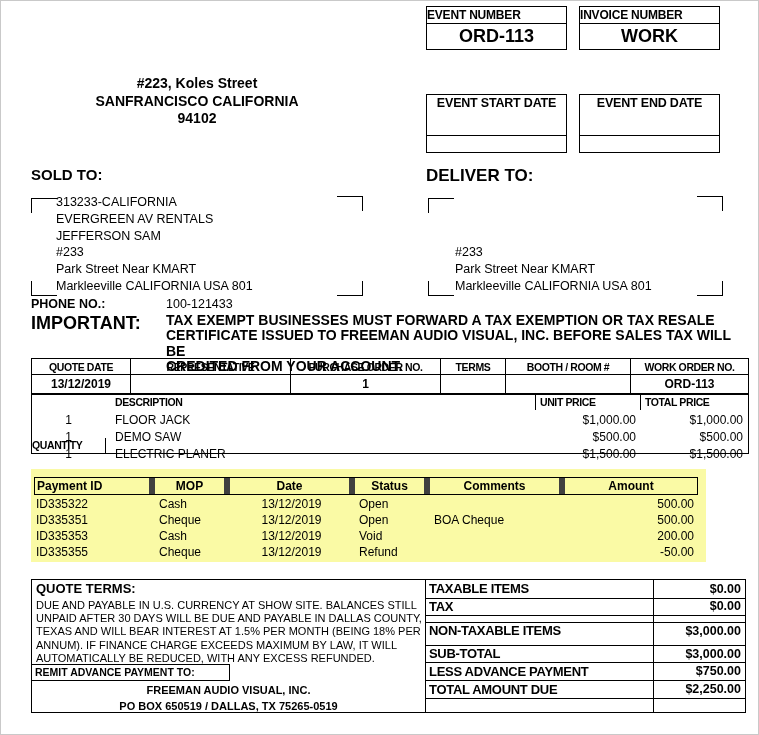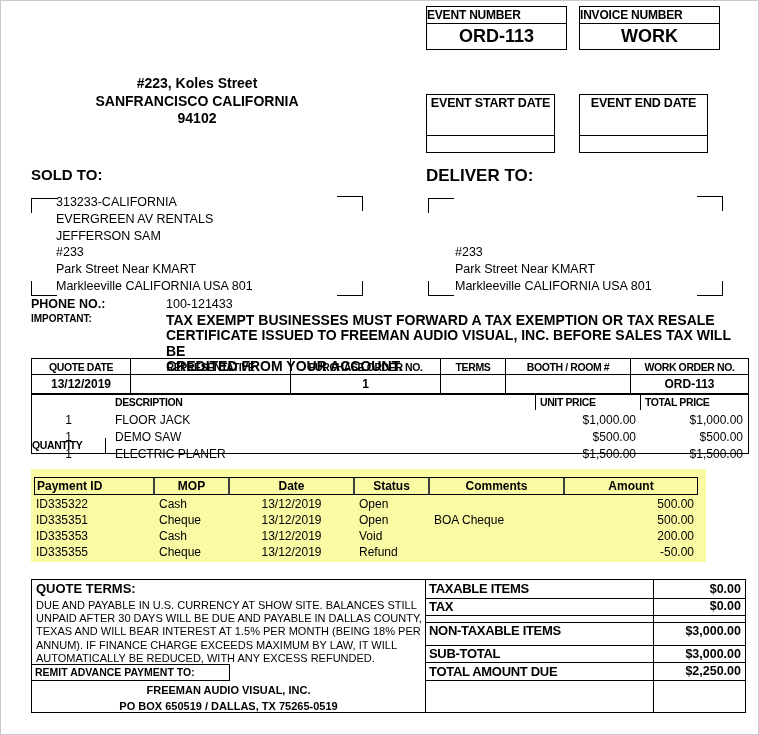--- a/index.html
+++ b/index.html
@@ -8,21 +8,21 @@
           border:1px solid #c9c9c9; overflow:hidden; }
   .abs { position:absolute; }
   .pre { white-space:pre-line; }
   .b { font-weight:bold; }
 
   
   .vbox { border:1px solid #000; width:141px; }
   .vbox .lbl { height:17px; line-height:16px; border-bottom:1px solid #000;
                text-align:left; font-weight:bold; font-size:12px; letter-spacing:-0.2px; }
   .vbox .val { height:25px; line-height:25px; text-align:center; font-weight:bold; font-size:18px; }
-  .dbox { border:1px solid #000; width:129px; height:59px; }
+  .dbox { border:1px solid #000; width:141px; height:59px; }
   .dbox .lbl { height:41px; border-bottom:1px solid #000; text-align:center;
                font-weight:bold; font-size:12.5px; line-height:17px; letter-spacing:-0.2px; }
   .dbox .val { height:16px; }
 
   
   .bk { position:absolute; width:26px; height:15px; }
   .bk.tl { border-top:1px solid #000; border-left:1px solid #000; }
   .bk.tr { border-top:1px solid #000; border-right:1px solid #000; }
   .bk.bl { border-bottom:1px solid #000; border-left:1px solid #000; }
   .bk.br { border-bottom:1px solid #000; border-right:1px solid #000; }
@@ -51,21 +51,21 @@
   .item-row .qty { text-align:center; }
   .item-row .desc { padding-left:9px; }
   .item-row .unit { text-align:right; padding-right:5px; }
   .item-row .total { text-align:right; padding-right:6px; }
 
   
   .pay-block { left:30px; top:468px; width:675px; height:93px; }
   .pay-head { position:absolute; left:3px; top:8px; display:grid;
       grid-template-columns:120px 75px 125px 75px 135px 132px;
       border:1px solid #000; font-weight:bold; font-size:12px; }
-  .pay-head > div { height:16px; line-height:16px; border-right:2px solid #404040; text-align:center; }
+  .pay-head > div { height:16px; line-height:16px; border-right:6px solid #404040; text-align:center; }
   .pay-head > div:last-child { border-right:none; }
   .pay-head > div:first-child { text-align:left; padding-left:2px; }
   .pay-row { position:absolute; left:3px; display:grid;
       grid-template-columns:120px 75px 125px 75px 135px 132px;
       height:16px; line-height:16px; font-size:12px; }
   .pay-row .pid { padding-left:2px; }
   .pay-row .mop, .pay-row .status, .pay-row .comments { padding-left:5px; }
   .pay-row .date { text-align:center; }
   .pay-row .amount { text-align:right; padding-right:2px; }
 
@@ -132,21 +132,21 @@
   <div class="bk tl" style="left:427px; top:197px;"></div>
   <div class="bk tr" style="left:696px; top:195px;"></div>
   <div class="bk bl" style="left:427px; top:280px;"></div>
   <div class="bk br" style="left:696px; top:280px;"></div>
   <div class="abs pre addr" style="left:454px; top:243px; width:280px;">#233
 Park Street Near KMART
 Markleeville CALIFORNIA  USA 801</div>
 
   <div class="abs b" style="left:30px; top:296px; font-size:12.5px;">PHONE NO.:</div>
   <div class="abs" style="left:165px; top:296px; font-size:12.5px;">100-121433</div>
-  <div class="abs b" style="left:30px; top:312px; font-size:10px;">IMPORTANT:</div>
+  <div class="abs b" style="left:30px; top:312px; font-size:18px;">IMPORTANT:</div>
   <div class="abs pre b" style="left:165px; top:312px; width:575px; font-size:14px; line-height:15.3px;">TAX EXEMPT BUSINESSES MUST FORWARD A TAX EXEMPTION OR TAX RESALE
 CERTIFICATE ISSUED TO FREEMAN AUDIO VISUAL, INC. BEFORE SALES TAX WILL BE
 CREDITED FROM YOUR ACCOUNT.</div>
 
   <div class="abs info-table">
     <div class="info-row hd">
       <div>QUOTE DATE</div>
       <div>REPRESENTATIVE</div>
       <div>PURCHASE ORDER NO.</div>
       <div>TERMS</div>
@@ -265,20 +265,24 @@
     </div>
     <div class="t-row bb" style="height:7px;">
       <div class="tl2"></div>
         <div class="tv"></div>
     </div>
     <div class="t-row bb" style="height:17px; line-height:16px;">
       <div class="tl2">SUB-TOTAL</div>
       <div class="tv">$3,000.00</div>
     </div>
     <div class="t-row bb" style="height:18px; line-height:17px;">
+      <div class="tl2">LESS ADVANCE PAYMENT</div>
+      <div class="tv">$750.00</div>
+    </div>
+    <div class="t-row bb" style="height:18px; line-height:17px;">
       <div class="tl2">TOTAL AMOUNT DUE</div>
       <div class="tv">$2,250.00</div>
     </div>
     <div class="t-row fill">
       <div class="tl2"></div>
         <div class="tv"></div>
     </div>
   </div>
 
 </div>

